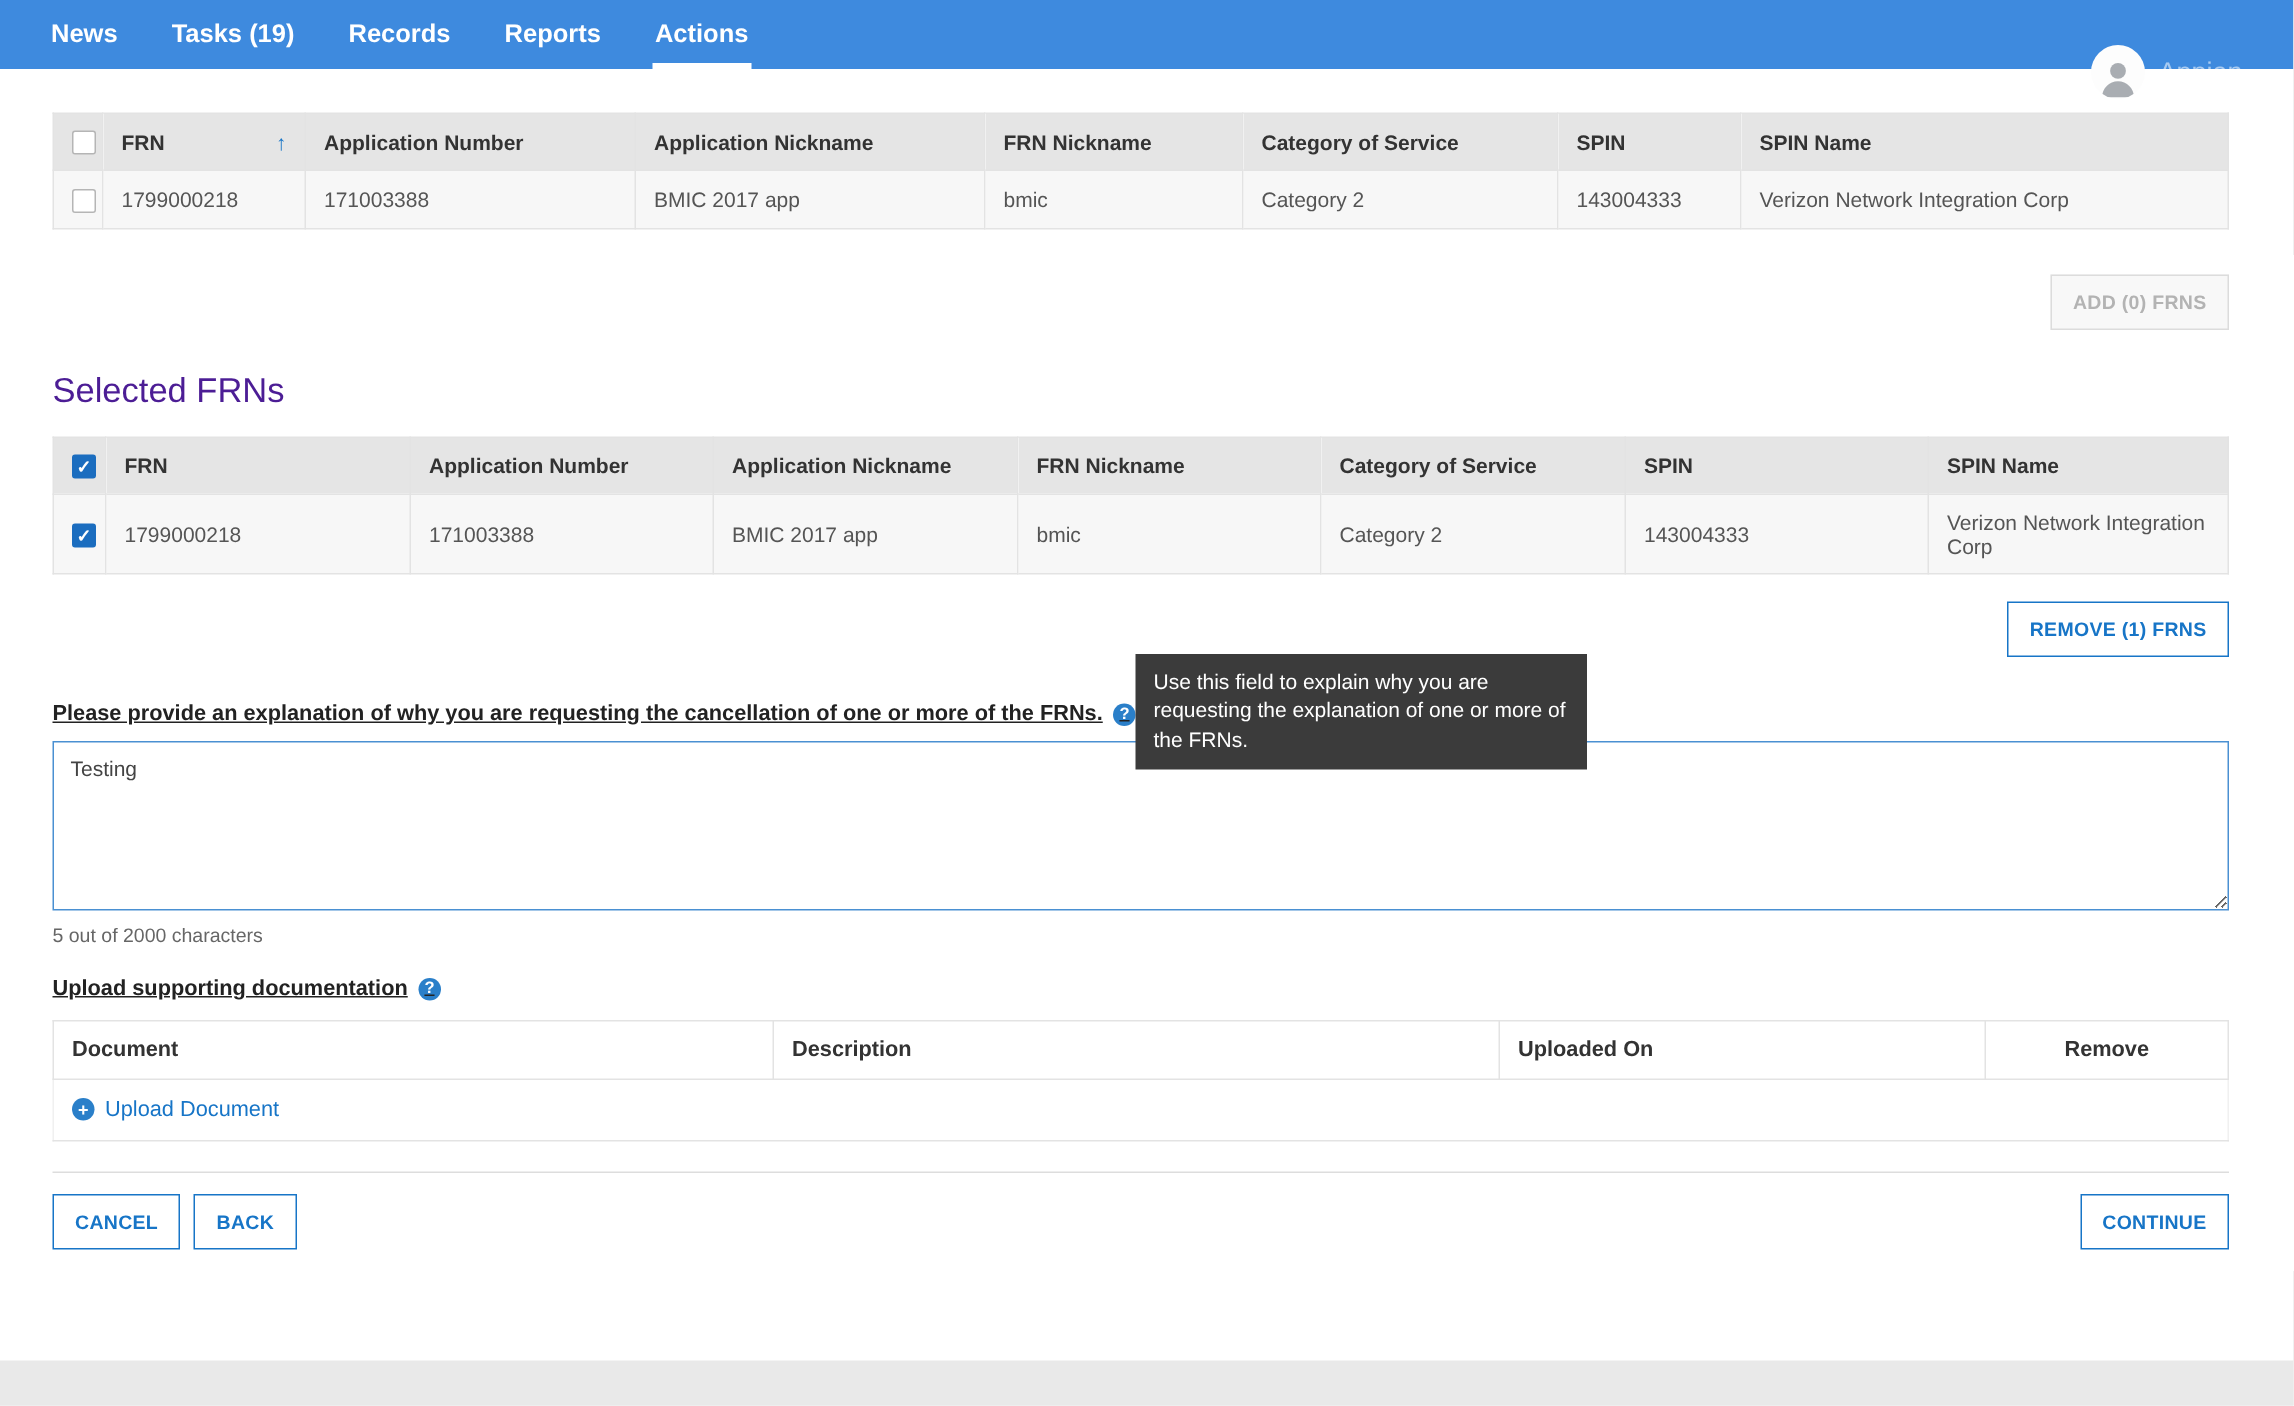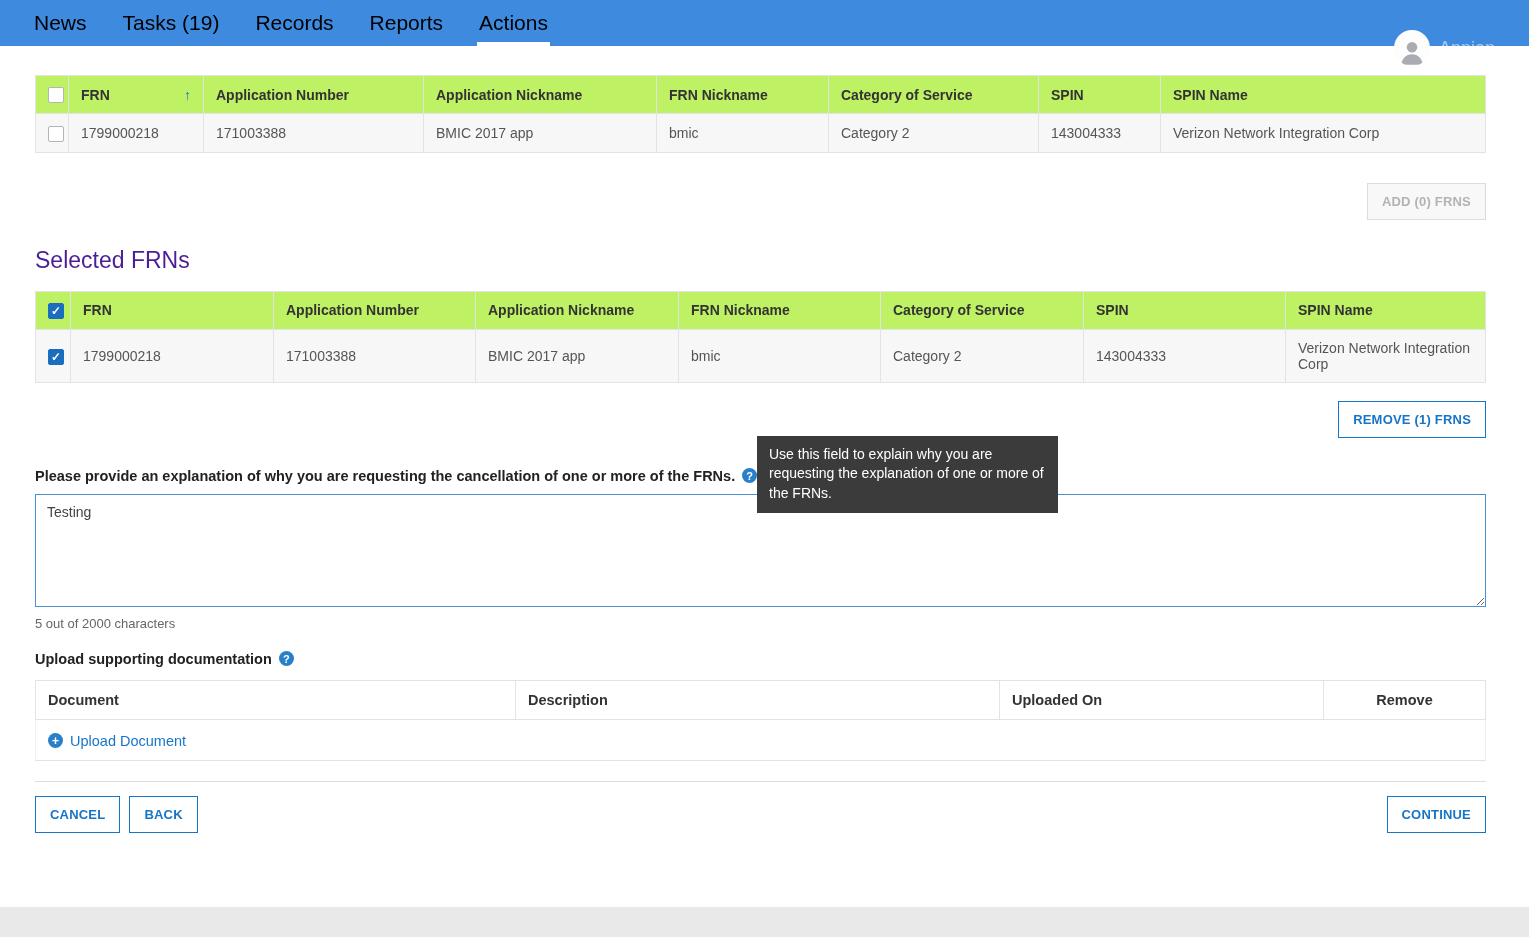--- a/index.html
+++ b/index.html
@@ -2,33 +2,33 @@
 <html><head>
 <meta charset="utf-8">
 <style>
   * { box-sizing: border-box; margin: 0; padding: 0; }
   html,body { background:#e9e9e9; }
   body { font-family: "Liberation Sans", sans-serif; }
   .page { width:1529px; height:937px; overflow:hidden; background:#e9e9e9; }
 
   
   .topnav { background:#3e8ade; height:46px; display:flex; align-items:stretch; padding:0 16px; }
-  .nav-item { color:#000000; font-weight:400; font-size:21px; display:flex; align-items:center;
+  .nav-item { color:#ffffff; font-weight:700; font-size:17px; display:flex; align-items:center;
               padding:0 18px; position:relative; cursor:pointer; white-space:nowrap; }
   .nav-item.active::after { content:""; position:absolute; left:16px; right:16px; bottom:0; height:4px; background:#fff; }
   .user-area { margin-left:auto; display:flex; align-items:center; gap:9px; padding-right:18px;margin-top:48px; }
   .avatar { width:36px; height:36px; border-radius:50%; background:#fdfdfd; display:flex; align-items:flex-end; justify-content:center; overflow:hidden; cursor:pointer; }
   .brand { color:rgba(255,255,255,0.55); font-size:18px; }
 
   
   .content { background:#fff; min-height:861px; padding:29px 43px 16px 35px; }
 
   table { border-collapse:collapse; width:100%; table-layout:fixed; }
   .frn-table th, .frn-table td { border:1px solid #e3e3e3; padding:10px 12px; font-size:14px; text-align:left; overflow:hidden; }
-  .frn-table th { font-weight:700; color:#333; background:#bef264; }
+  .frn-table th { font-weight:700; color:#333; background:#e5e5e5; }
   .frn-table td { color:#555; background:#f7f7f7; }
   .cb-cell { text-align:center !important; vertical-align:middle; }
 
   .checkbox { display:inline-flex; width:16px; height:16px; border:1px solid #b5b5b5; border-radius:2px;
               background:#fff; align-items:center; justify-content:center; cursor:pointer; vertical-align:middle; }
   .checkbox span { display:none; color:#fff; font-size:12px; font-weight:700; line-height:1; }
   .checkbox.checked { background:#1b6dbf; border-color:#1b6dbf; }
   .checkbox.checked span { display:block; }
 
   .sort-icon { float:right; color:#1775c7; font-weight:700; }
@@ -36,21 +36,21 @@
   .btn-row { text-align:right; }
   .btn-row.add { margin-top:30px; }
   .btn-row.remove { margin-top:18px; }
   .btn { display:inline-block; background:#fff; border:1px solid #1775c7; color:#1775c7; font-weight:700;
          font-size:13px; padding:10px 14px; cursor:pointer; font-family:"Liberation Sans",sans-serif; letter-spacing:.2px; }
   .btn.disabled { color:#b3b3b3; border-color:#dcdcdc; background:#f8f8f8; cursor:default; }
 
   .section-title { color:#4c1d95; font-size:23px; font-weight:400; margin:27px 0 17px; }
 
   .explanation { position:relative; margin-top:30px; }
-  .label-row { display:flex; align-items:center; gap:7px; font-size:14.5px; font-weight:700; color:#222; margin-bottom:10px; }
+  .label-row { display:flex; align-items:flex-end; gap:7px; font-size:14.5px; font-weight:700; color:#222; margin-bottom:10px;text-decoration:underline; }
   .help-icon { width:15px; height:15px; min-width:15px; border-radius:50%; background:#2a7fc9; color:#fff;
                font-size:11px; font-weight:700; display:inline-flex; align-items:center; justify-content:center; cursor:pointer; }
   .tooltip { position:absolute; left:722px; top:-32px; width:301px; background:#3b3b3b; color:#fff;
              font-size:14px; line-height:1.4; padding:9px 12px; z-index:5; }
   .explanation textarea { display:block; width:100%; height:113px; border:1px solid #4a90d2; padding:9px 11px;
              font-size:14px; color:#444; font-family:"Liberation Sans",sans-serif; resize:both; outline:none; }
   .char-count { margin-top:9px; font-size:13px; color:#666; }
 
   .upload-label { margin-top:20px; }
   .upload-table { margin-top:13px; }

